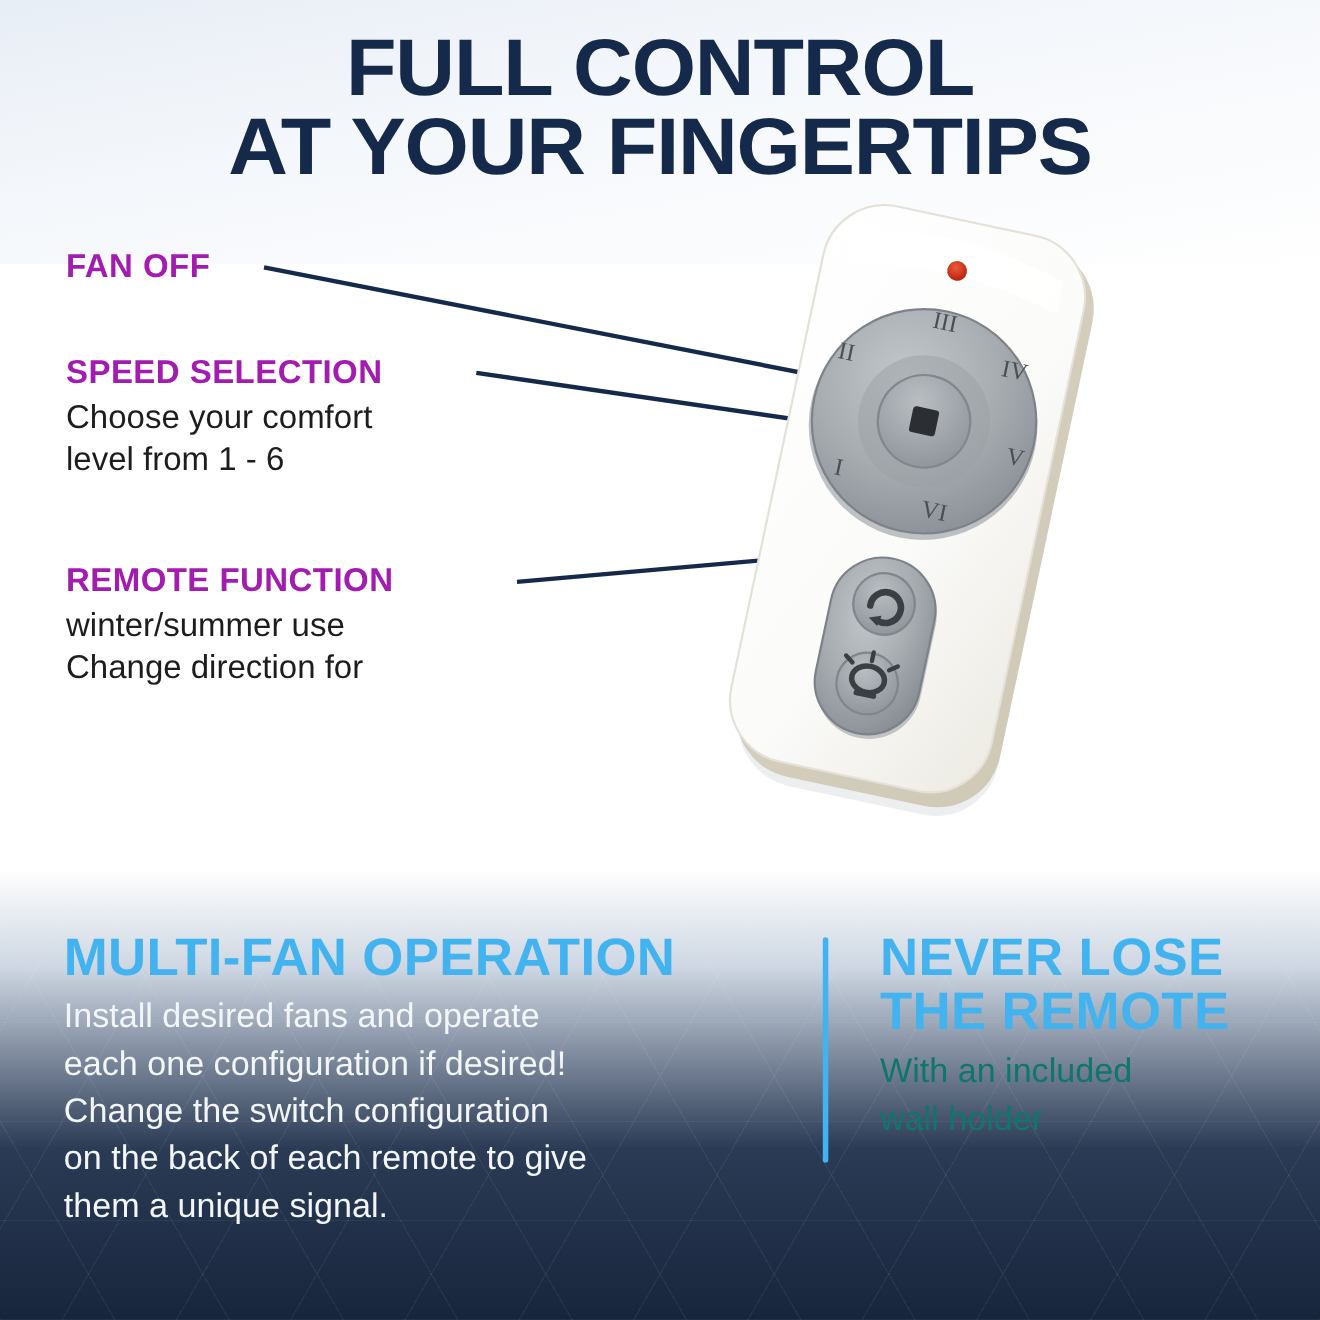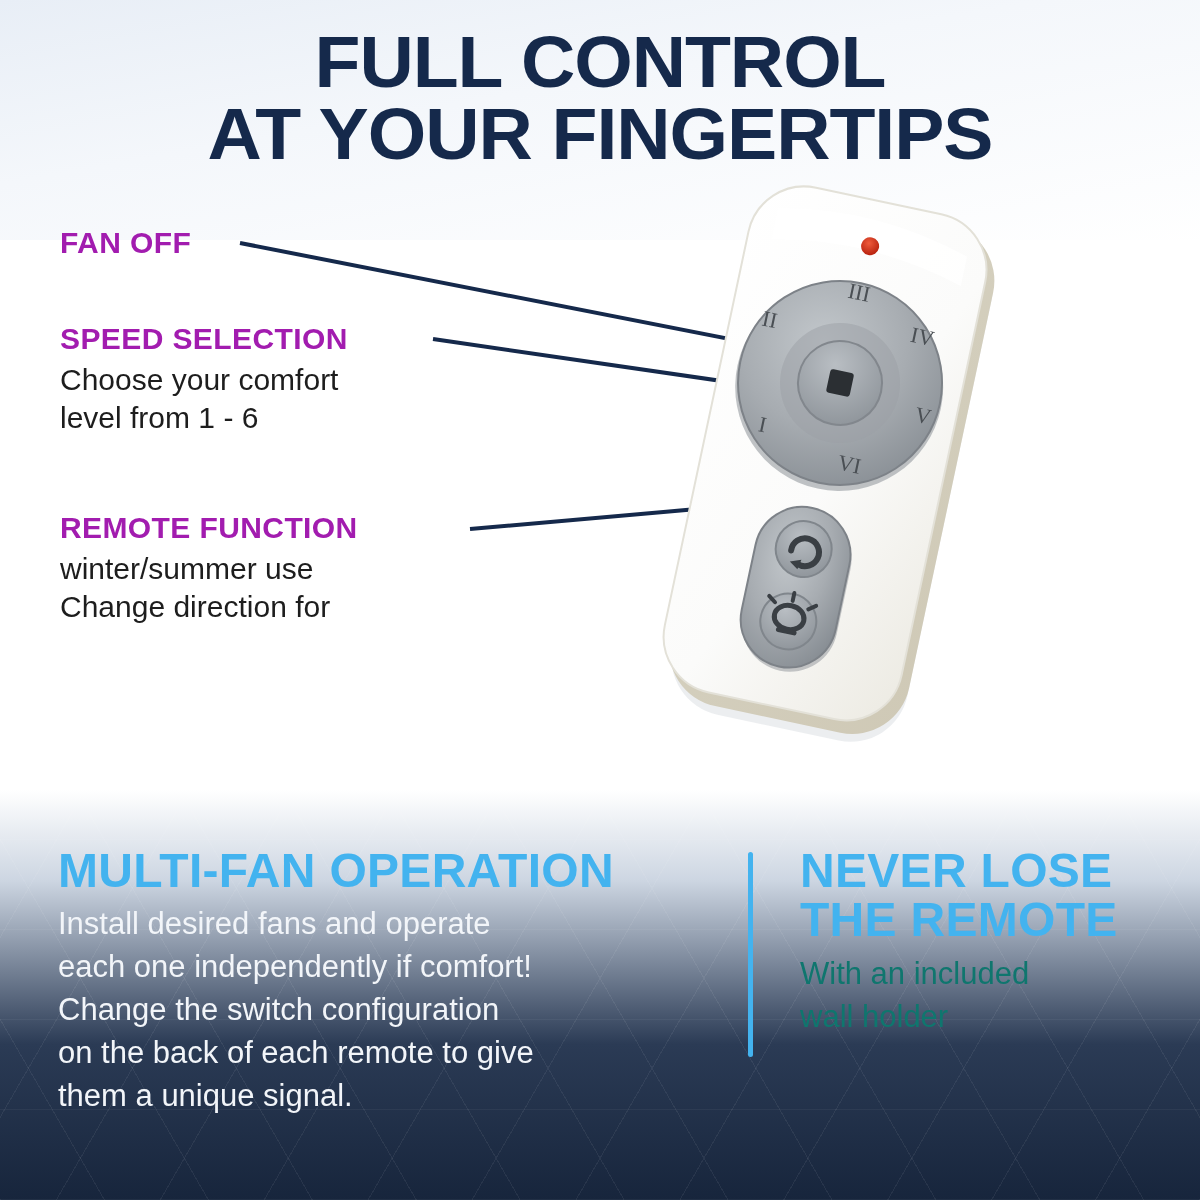--- a/index.html
+++ b/index.html
@@ -207,21 +207,21 @@
     </g>
   </svg>
 </div>
 
 <div id="col-div"></div>
 
 <div id="col-left">
   <div class="col-title">MULTI-FAN OPERATION</div>
   <div class="col-body">
     <div>Install desired fans and operate</div>
-    <div>each one independently if comfort!</div>
+    <div>each one configuration if desired!</div>
     <div>Change the switch configuration</div>
     <div>on the back of each remote to give</div>
     <div>them a unique signal.</div>
   </div>
 </div>
 
 <div id="col-right">
   <div class="col-title">
     <div>NEVER LOSE</div>
     <div>THE REMOTE</div>

